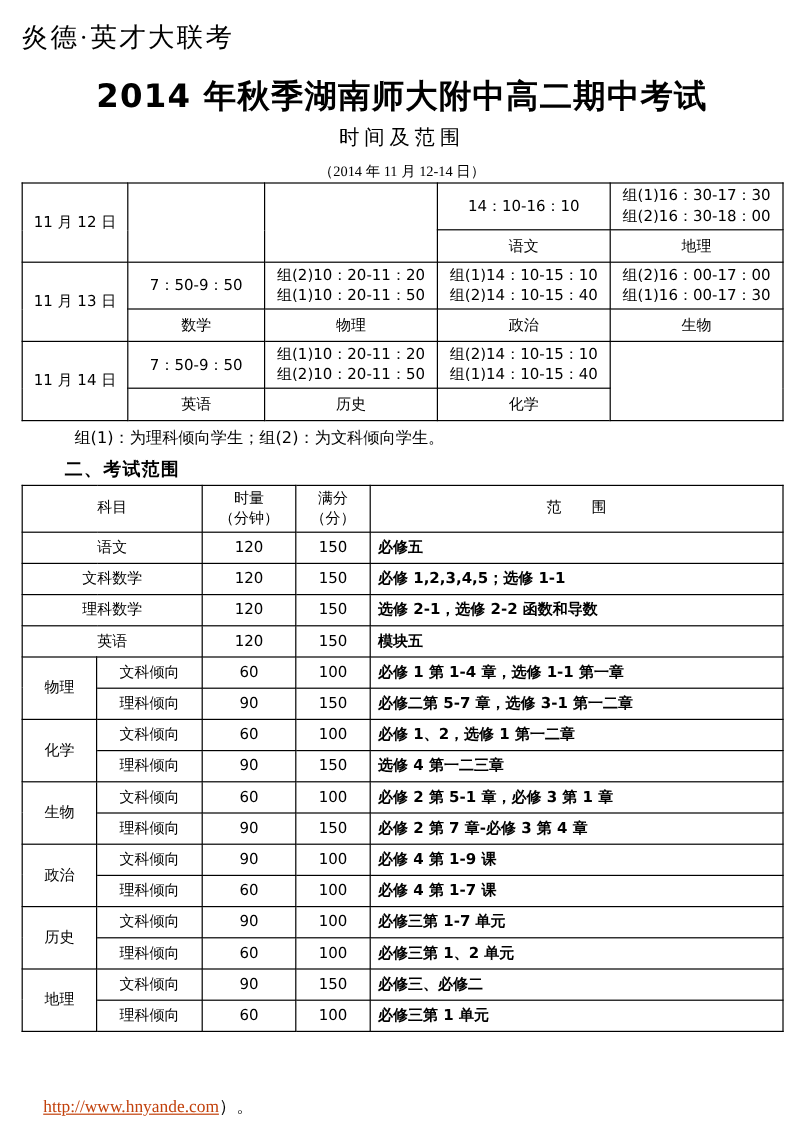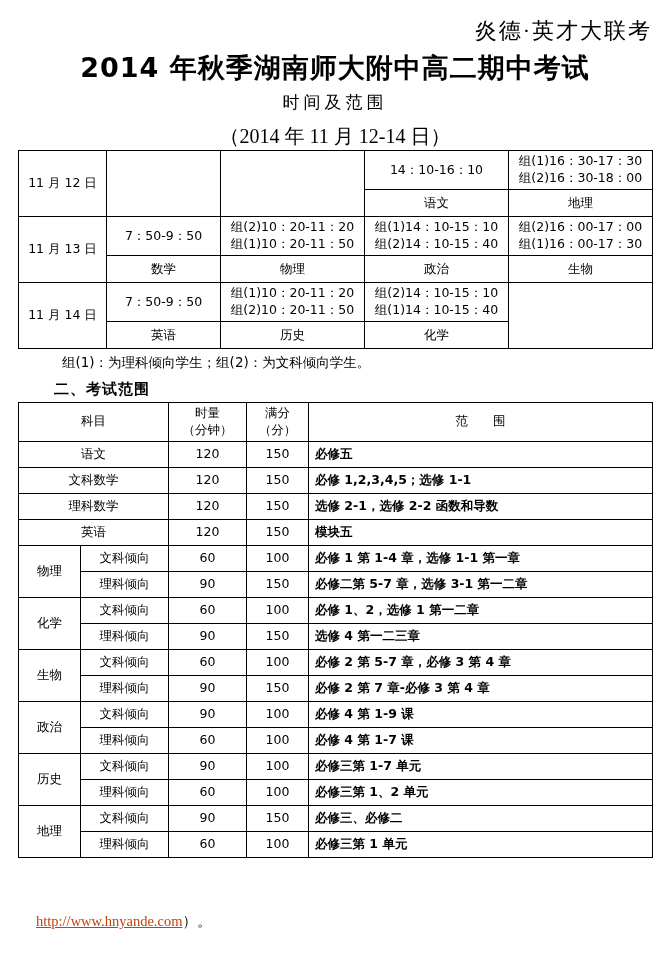--- a/index.html
+++ b/index.html
@@ -15,43 +15,43 @@
     overflow: hidden;
   }
   .page {
     width: 670px;
     height: 954px;
     position: relative;
     box-sizing: border-box;
     padding: 10px 18px 0 18px;
   }
   .title1 {
-    text-align: right;
+    text-align: left;
     font-size: 22px;
     letter-spacing: 2px;
     font-family: "Liberation Serif", "DejaVu Serif", serif;
     margin-top: 6px;
   }
   .title2 {
     text-align: center;
     font-size: 27px;
     font-weight: bold;
     letter-spacing: 1px;
-    margin-top: 4px;
+    margin-top: 16px;
     font-family: "DejaVu Sans", "Liberation Sans", sans-serif;
   }
   .title3 {
     text-align: center;
     font-size: 17px;
     letter-spacing: 4px;
     margin-top: 5px;
   }
   .title4 {
     text-align: center;
-    font-size: 20px;
+    font-size: 12px;
     margin-top: 9px;
   }
   .section-label {
     font-size: 15px;
     font-weight: bold;
     margin: 8px 0 3px 36px;
     letter-spacing: 1px;
     font-family: "DejaVu Sans", "Liberation Sans", sans-serif;
   }
   table {
@@ -255,21 +255,21 @@
         <td>90</td>
         <td>150</td>
         <td class="left">选修 4 第一二三章</td>
       </tr>
 
       <tr>
         <td rowspan="2">生物</td>
         <td>文科倾向</td>
         <td>60</td>
         <td>100</td>
-        <td class="left">必修 2 第 5-7 章，必修 3 第 4 章</td>
+        <td class="left">必修 2 第 5-1 章，必修 3 第 1 章</td>
       </tr>
       <tr>
         <td>理科倾向</td>
         <td>90</td>
         <td>150</td>
         <td class="left">必修 2 第 7 章-必修 3 第 4 章</td>
       </tr>
 
       <tr>
         <td rowspan="2">政治</td>

